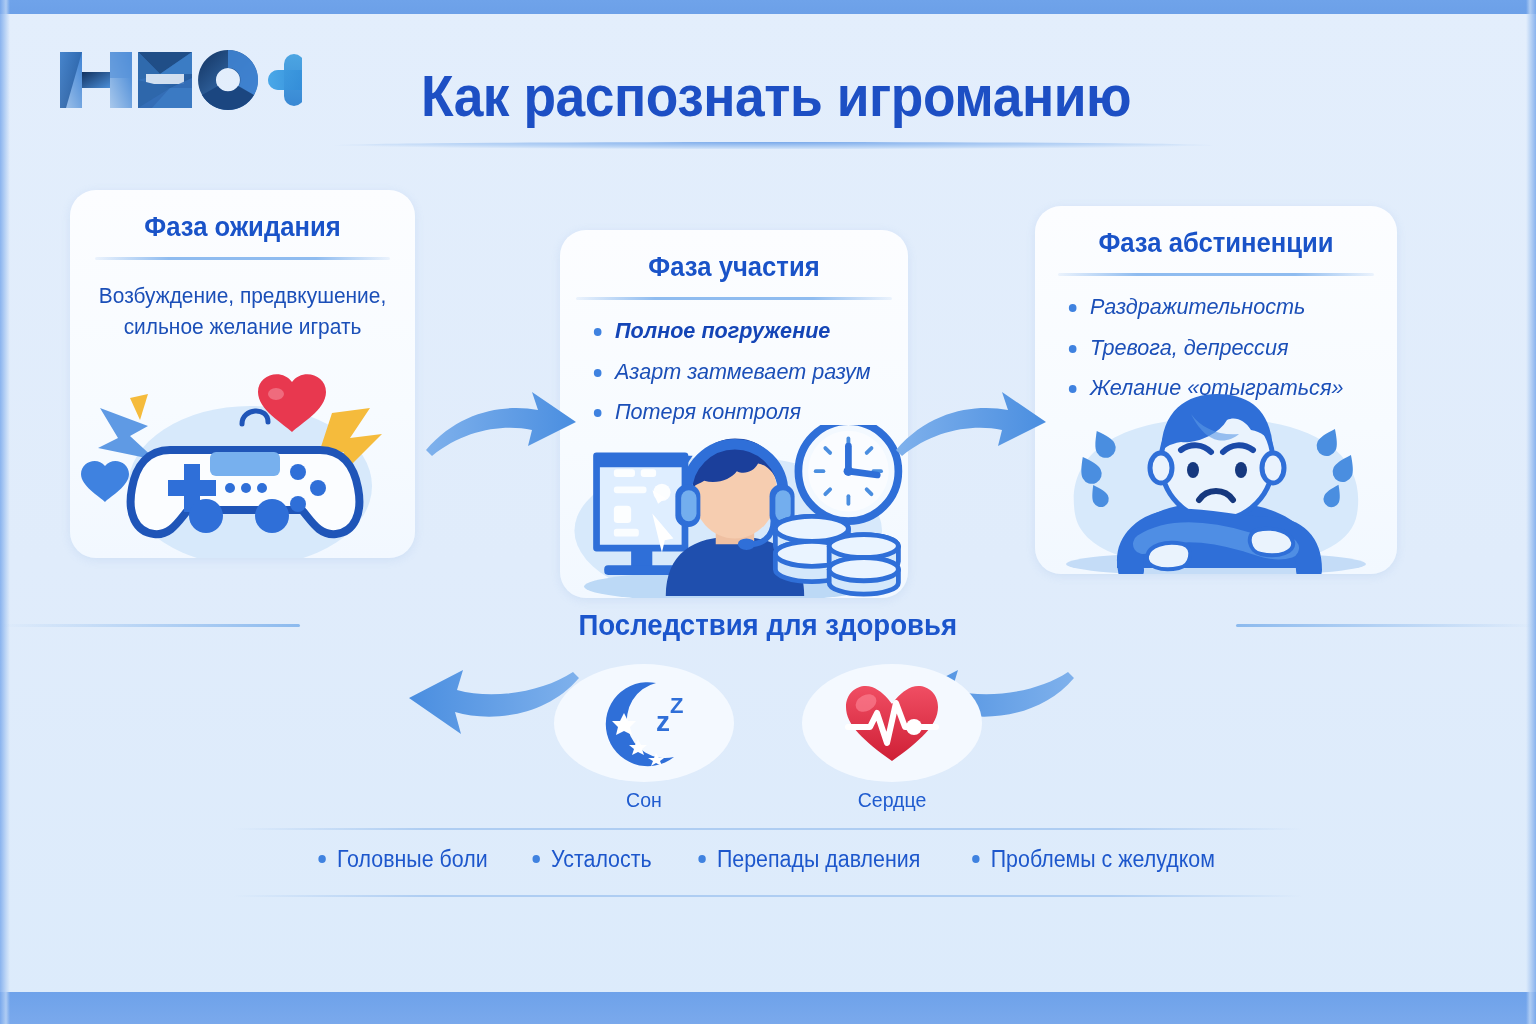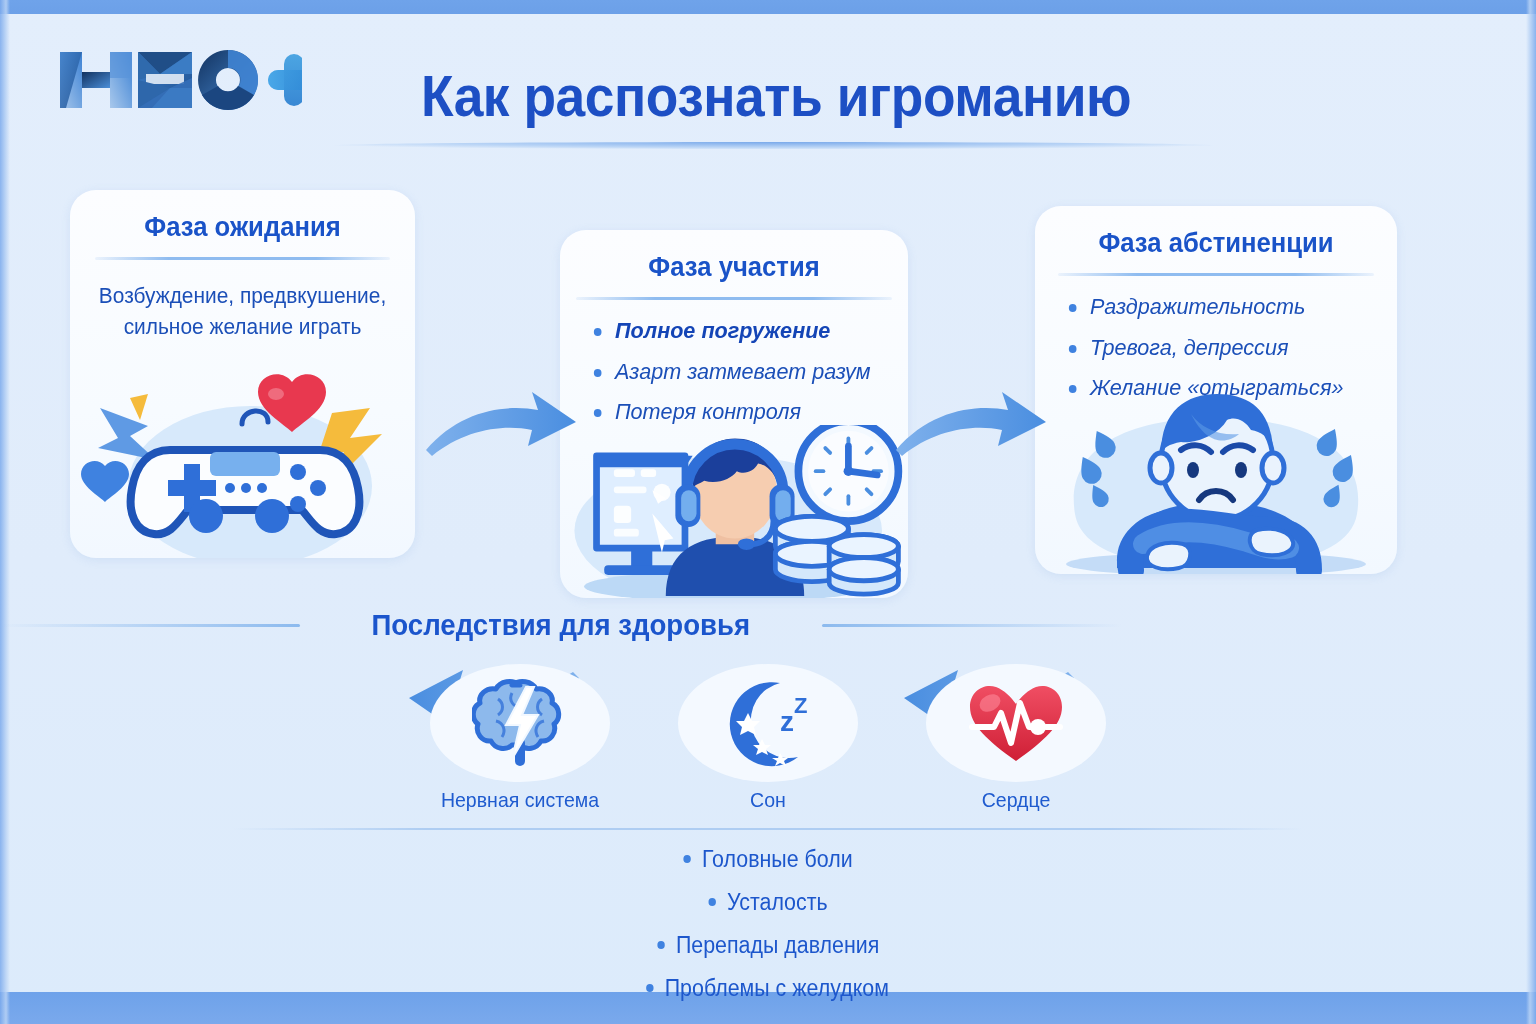--- a/index.html
+++ b/index.html
@@ -88,21 +88,21 @@
   
   .arrow { position:absolute; }
   .arrow svg { display:block; }
   .arrow-top-1 { left:420px; top:198px; }
   .arrow-top-2 { left:890px; top:198px; }
   .arrow-bot-1 { left:405px; top:470px; }
   .arrow-bot-2 { left:900px; top:470px; }
 
   
   .cons { position:absolute; top:600px; left:0; width:100%; }
-  .cons-head { position:relative; height:50px; display:flex; align-items:center; justify-content:flex-start;gap:33px; }
+  .cons-head { position:relative; height:50px; display:flex; align-items:center; justify-content:space-between;gap:33px; }
   .cons-head .rule { height:3px; width:300px; border-radius:2px; }
   .rule-l { background:linear-gradient(90deg,rgba(140,185,238,0),#8cbaee); }
   .rule-r { background:linear-gradient(270deg,rgba(140,185,238,0),#8cbaee); }
   .cons-title {
     font-size:30px; font-weight:bold; color:#1b55cc;
     padding:0 22px; white-space:nowrap; transform:scaleX(.92);
   }
 
   .icons-row { margin-top:14px; display:flex; justify-content:center; gap:68px; }
   .icon-cell { width:180px; text-align:center; }
@@ -114,21 +114,21 @@
   .icon-label {
     margin-top:6px; font-size:21px; color:#1f5bcf;
     transform:scaleX(.93); white-space:nowrap;
   }
 
   .foot-rule {
     margin:16px auto 0; width:1070px; height:2px;
     background:linear-gradient(90deg,rgba(150,190,240,0),#aecdf2 18%,#aecdf2 82%,rgba(150,190,240,0));
   }
   .foot-bullets {
-    margin-top:16px; display:flex; justify-content:center; align-items:center; gap:16px;flex-direction:column;
+    margin-top:16px; display:flex; justify-content:center; align-items:center; gap:34px;
   }
   .foot-bullets .fb {
     position:relative; padding-left:20px;
     font-size:23px; color:#1d57cc; white-space:nowrap;
     transform:scaleX(.93);
   }
   .foot-bullets .fb::before {
     content:""; position:absolute; left:0; top:9px;
     width:8px; height:8px; border-radius:50%; background:#3f82e0;
   }
@@ -415,37 +415,20 @@
   <div class="cons">
 
     <div class="cons-head">
       <div class="rule rule-l"></div>
       <div class="cons-title">Последствия для здоровья</div>
       <div class="rule rule-r"></div>
     </div>
 
     <div class="icons-row">
 
-      <div class="icon-cell">
-        <div class="icon-bubble">
-          <svg width="96" height="92" viewBox="0 0 96 92">
-            <path d="M48 8 c-8 -6 -20 -4 -24 4 c-10 -2 -18 6 -16 14 c-8 4 -9 16 -2 21 c-3 9 4 18 13 17 c4 8 15 10 21 4 l8 0 c6 6 17 4 21 -4 c9 1 16 -8 13 -17 c7 -5 6 -17 -2 -21 c2 -8 -6 -16 -16 -14 c-4 -8 -16 -10 -24 -4 z" fill="#8db9ec" stroke="#2f6fd8" stroke-width="5" stroke-linejoin="round"></path>
-            <path d="M48 66 v18" stroke="#2f6fd8" stroke-width="10" stroke-linecap="round"></path>
-            <g stroke="#2f6fd8" stroke-width="3" fill="none" opacity=".75">
-              <path d="M26 22 c6 4 6 12 0 16"></path>
-              <path d="M24 44 c8 2 10 10 6 16"></path>
-              <path d="M70 22 c-6 4 -6 12 0 16"></path>
-              <path d="M72 44 c-8 2 -10 10 -6 16"></path>
-              <path d="M40 16 c-4 8 2 14 8 14"></path>
-            </g>
-            <polygon points="54,10 34,48 48,48 40,82 66,38 50,38 62,10" fill="#ffffff" stroke="#f2f8ff" stroke-width="2"></polygon>
-          </svg>
-        </div>
-        <div class="icon-label">Нервная система</div>
-      </div>
 
       <div class="icon-cell">
         <div class="icon-bubble">
           <svg width="100" height="92" viewBox="0 0 100 92">
             <path d="M62 6 a42 42 0 1 0 18 74 a34 34 0 0 1 -18 -74 z" fill="#2f6fd8"></path>
             <polygon points="30,36 34,44 42,44 36,50 38,58 30,54 22,58 24,50 18,44 26,44" fill="#ffffff"></polygon>
             <polygon points="44,62 47,68 53,68 48,72 50,78 44,75 38,78 40,72 35,68 41,68" fill="#ffffff"></polygon>
             <polygon points="62,76 65,81 70,81 66,84 68,89 62,86 57,89 59,84 54,81 60,81" fill="#ffffff"></polygon>
             <text x="62" y="54" font-family="Liberation Sans, sans-serif" font-size="28" font-weight="bold" fill="#2f6fd8">z</text>
             <text x="76" y="36" font-family="Liberation Sans, sans-serif" font-size="22" font-weight="bold" fill="#2f6fd8">Z</text>

